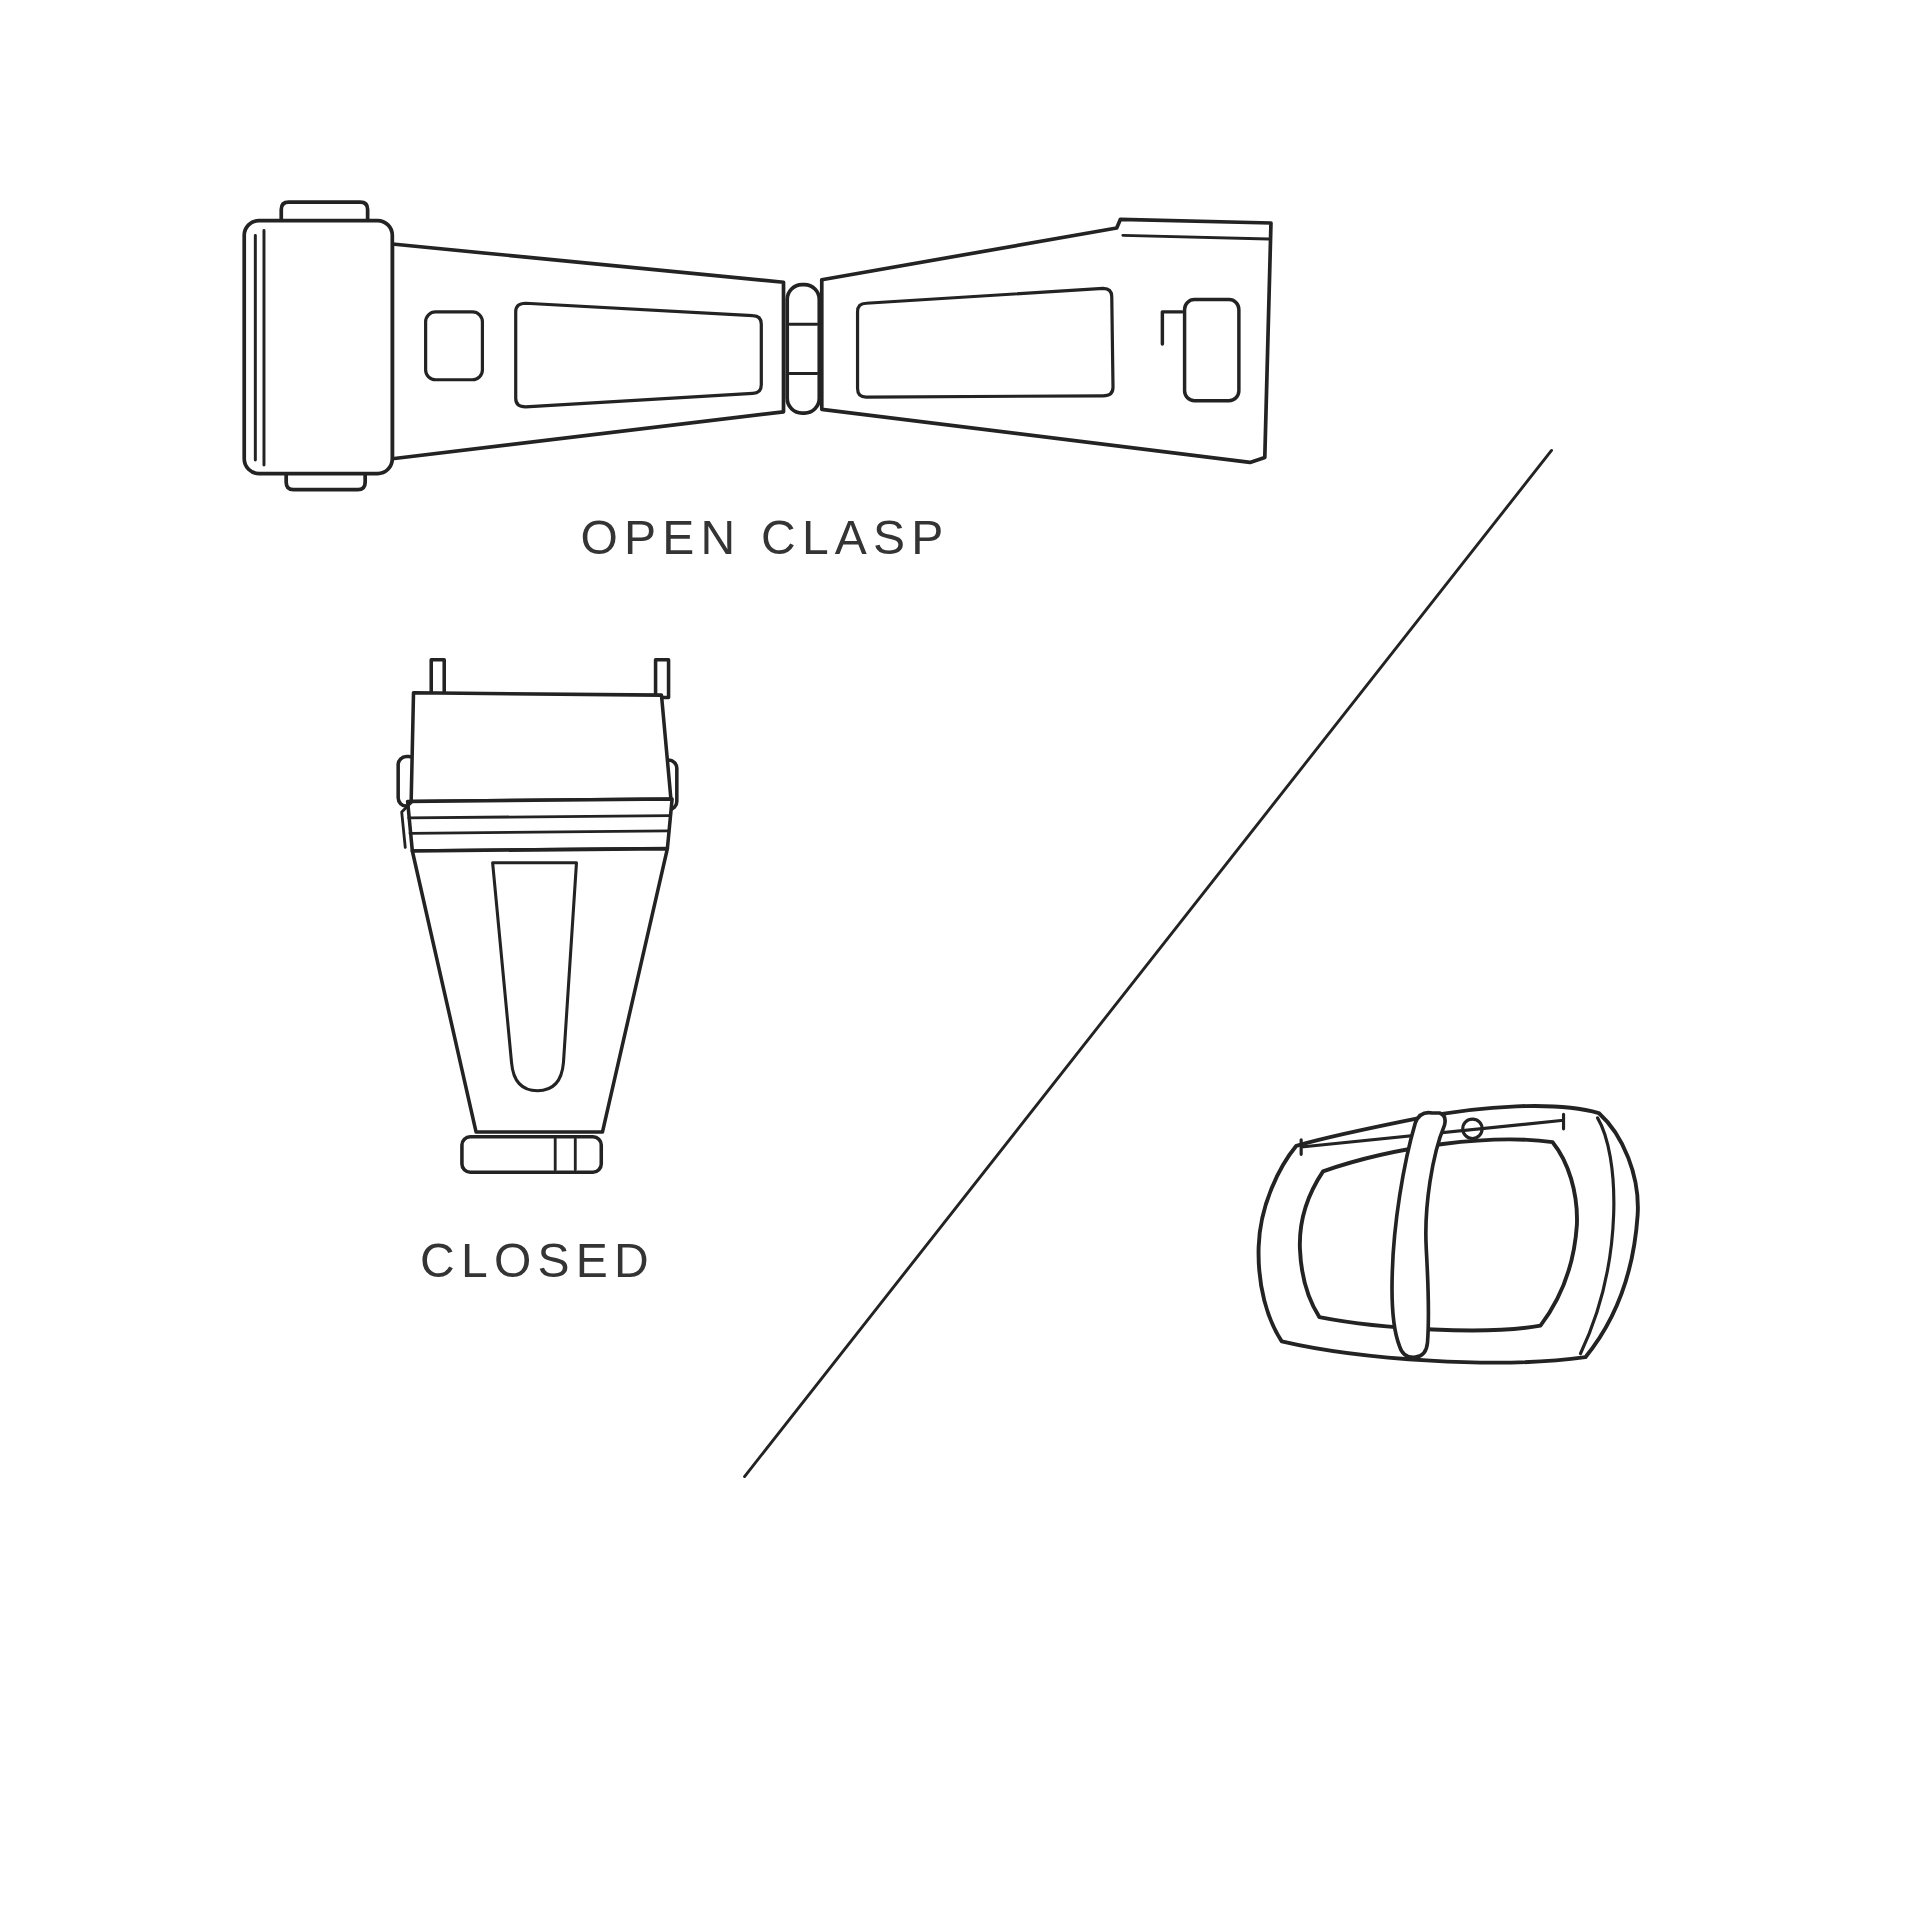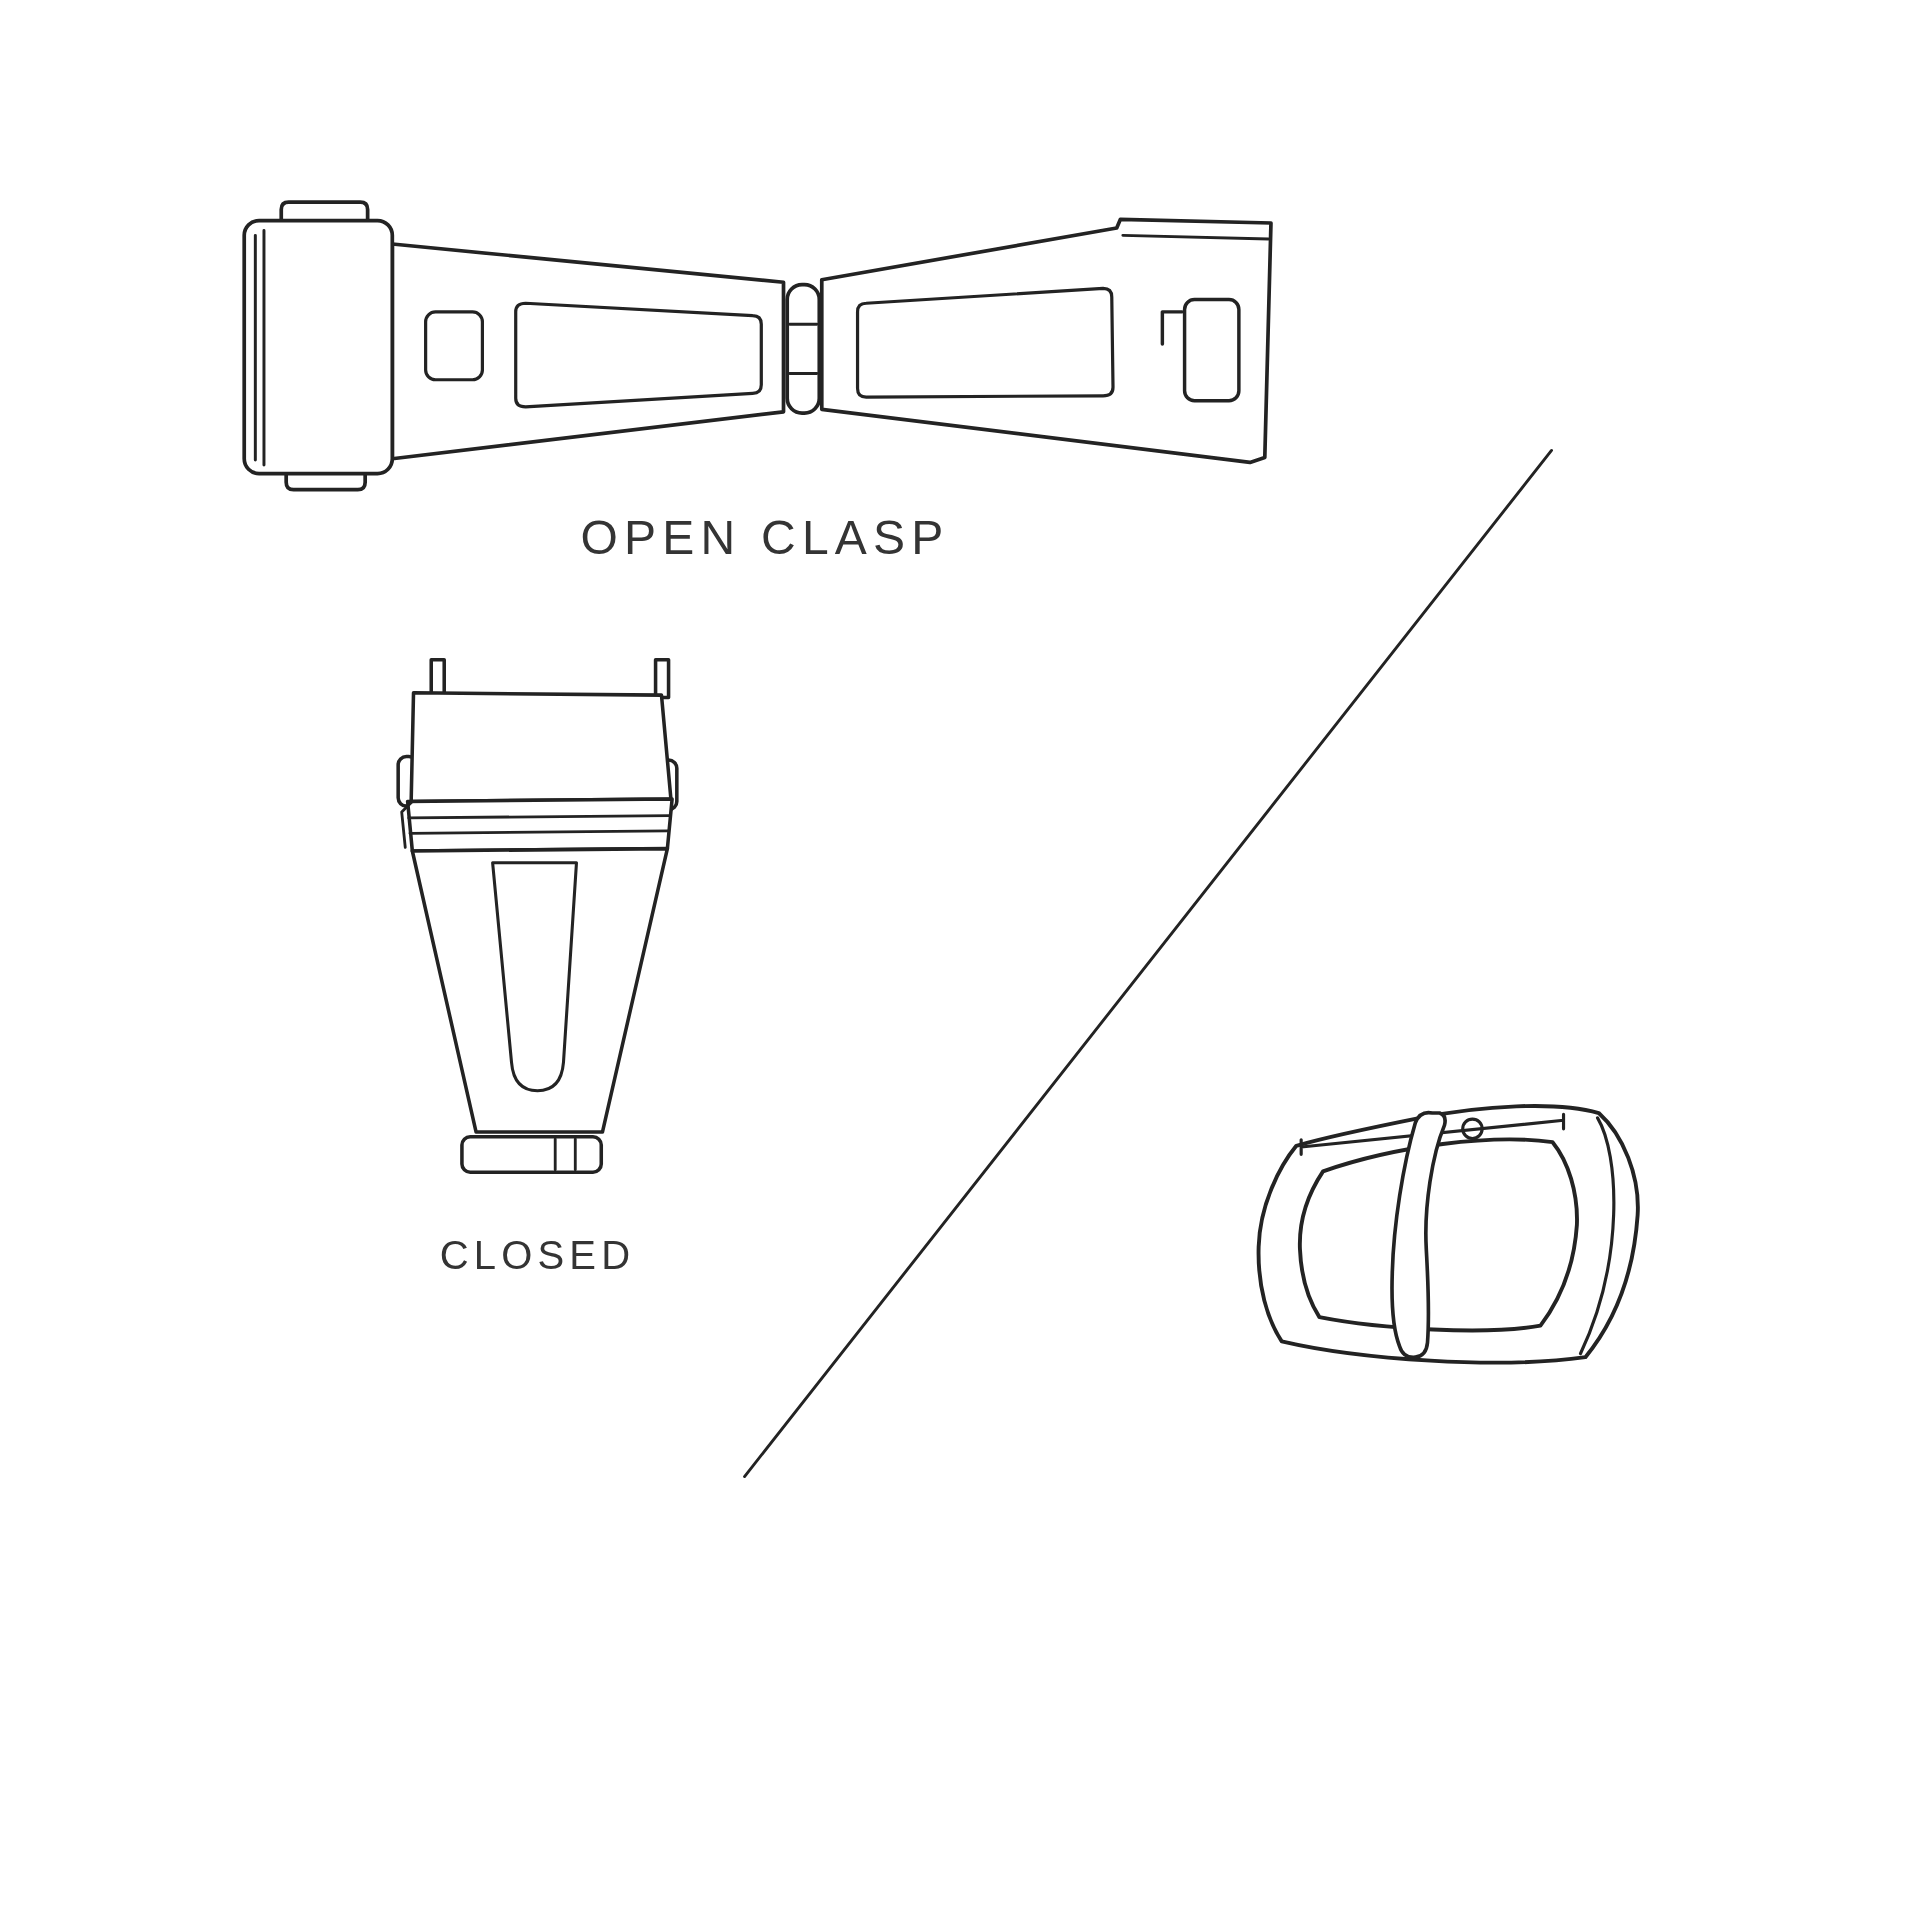--- a/index.html
+++ b/index.html
@@ -10,21 +10,21 @@
     font-family:"Liberation Sans", sans-serif;
   }
   figure{ margin:0; position:absolute; display:flex; flex-direction:column; align-items:center; }
   figcaption{
     color:#343434; font-weight:300;
     letter-spacing:0.13em; white-space:nowrap;
   }
   .fig-open{ left:222px; top:186px; width:1086px; }
   .fig-open figcaption{ font-size:48px; margin-top:15.4px; }
   .fig-closed{ left:384px; top:655px; width:307px; }
-  .fig-closed figcaption{ font-size:40px; margin-top:53px; }
+  .fig-closed figcaption{ font-size:48px; margin-top:53px; }
   .fig-buckle{ left:1238px; top:1079px; width:413px; }
   .divider{ position:absolute; left:729px; top:434px; width:840px; height:1057px; }
   .title{
     position:absolute; left:0; top:1726px; width:1931px;
     margin:0; text-align:center;
     font-size:75px; font-weight:300; letter-spacing:0.13em;
     color:#1e1e1e; line-height:1;
   }
   svg{ display:block; width:100%; height:auto; }
   .ln{ stroke:var(--ink); fill:none; stroke-linejoin:round; stroke-linecap:round; }

